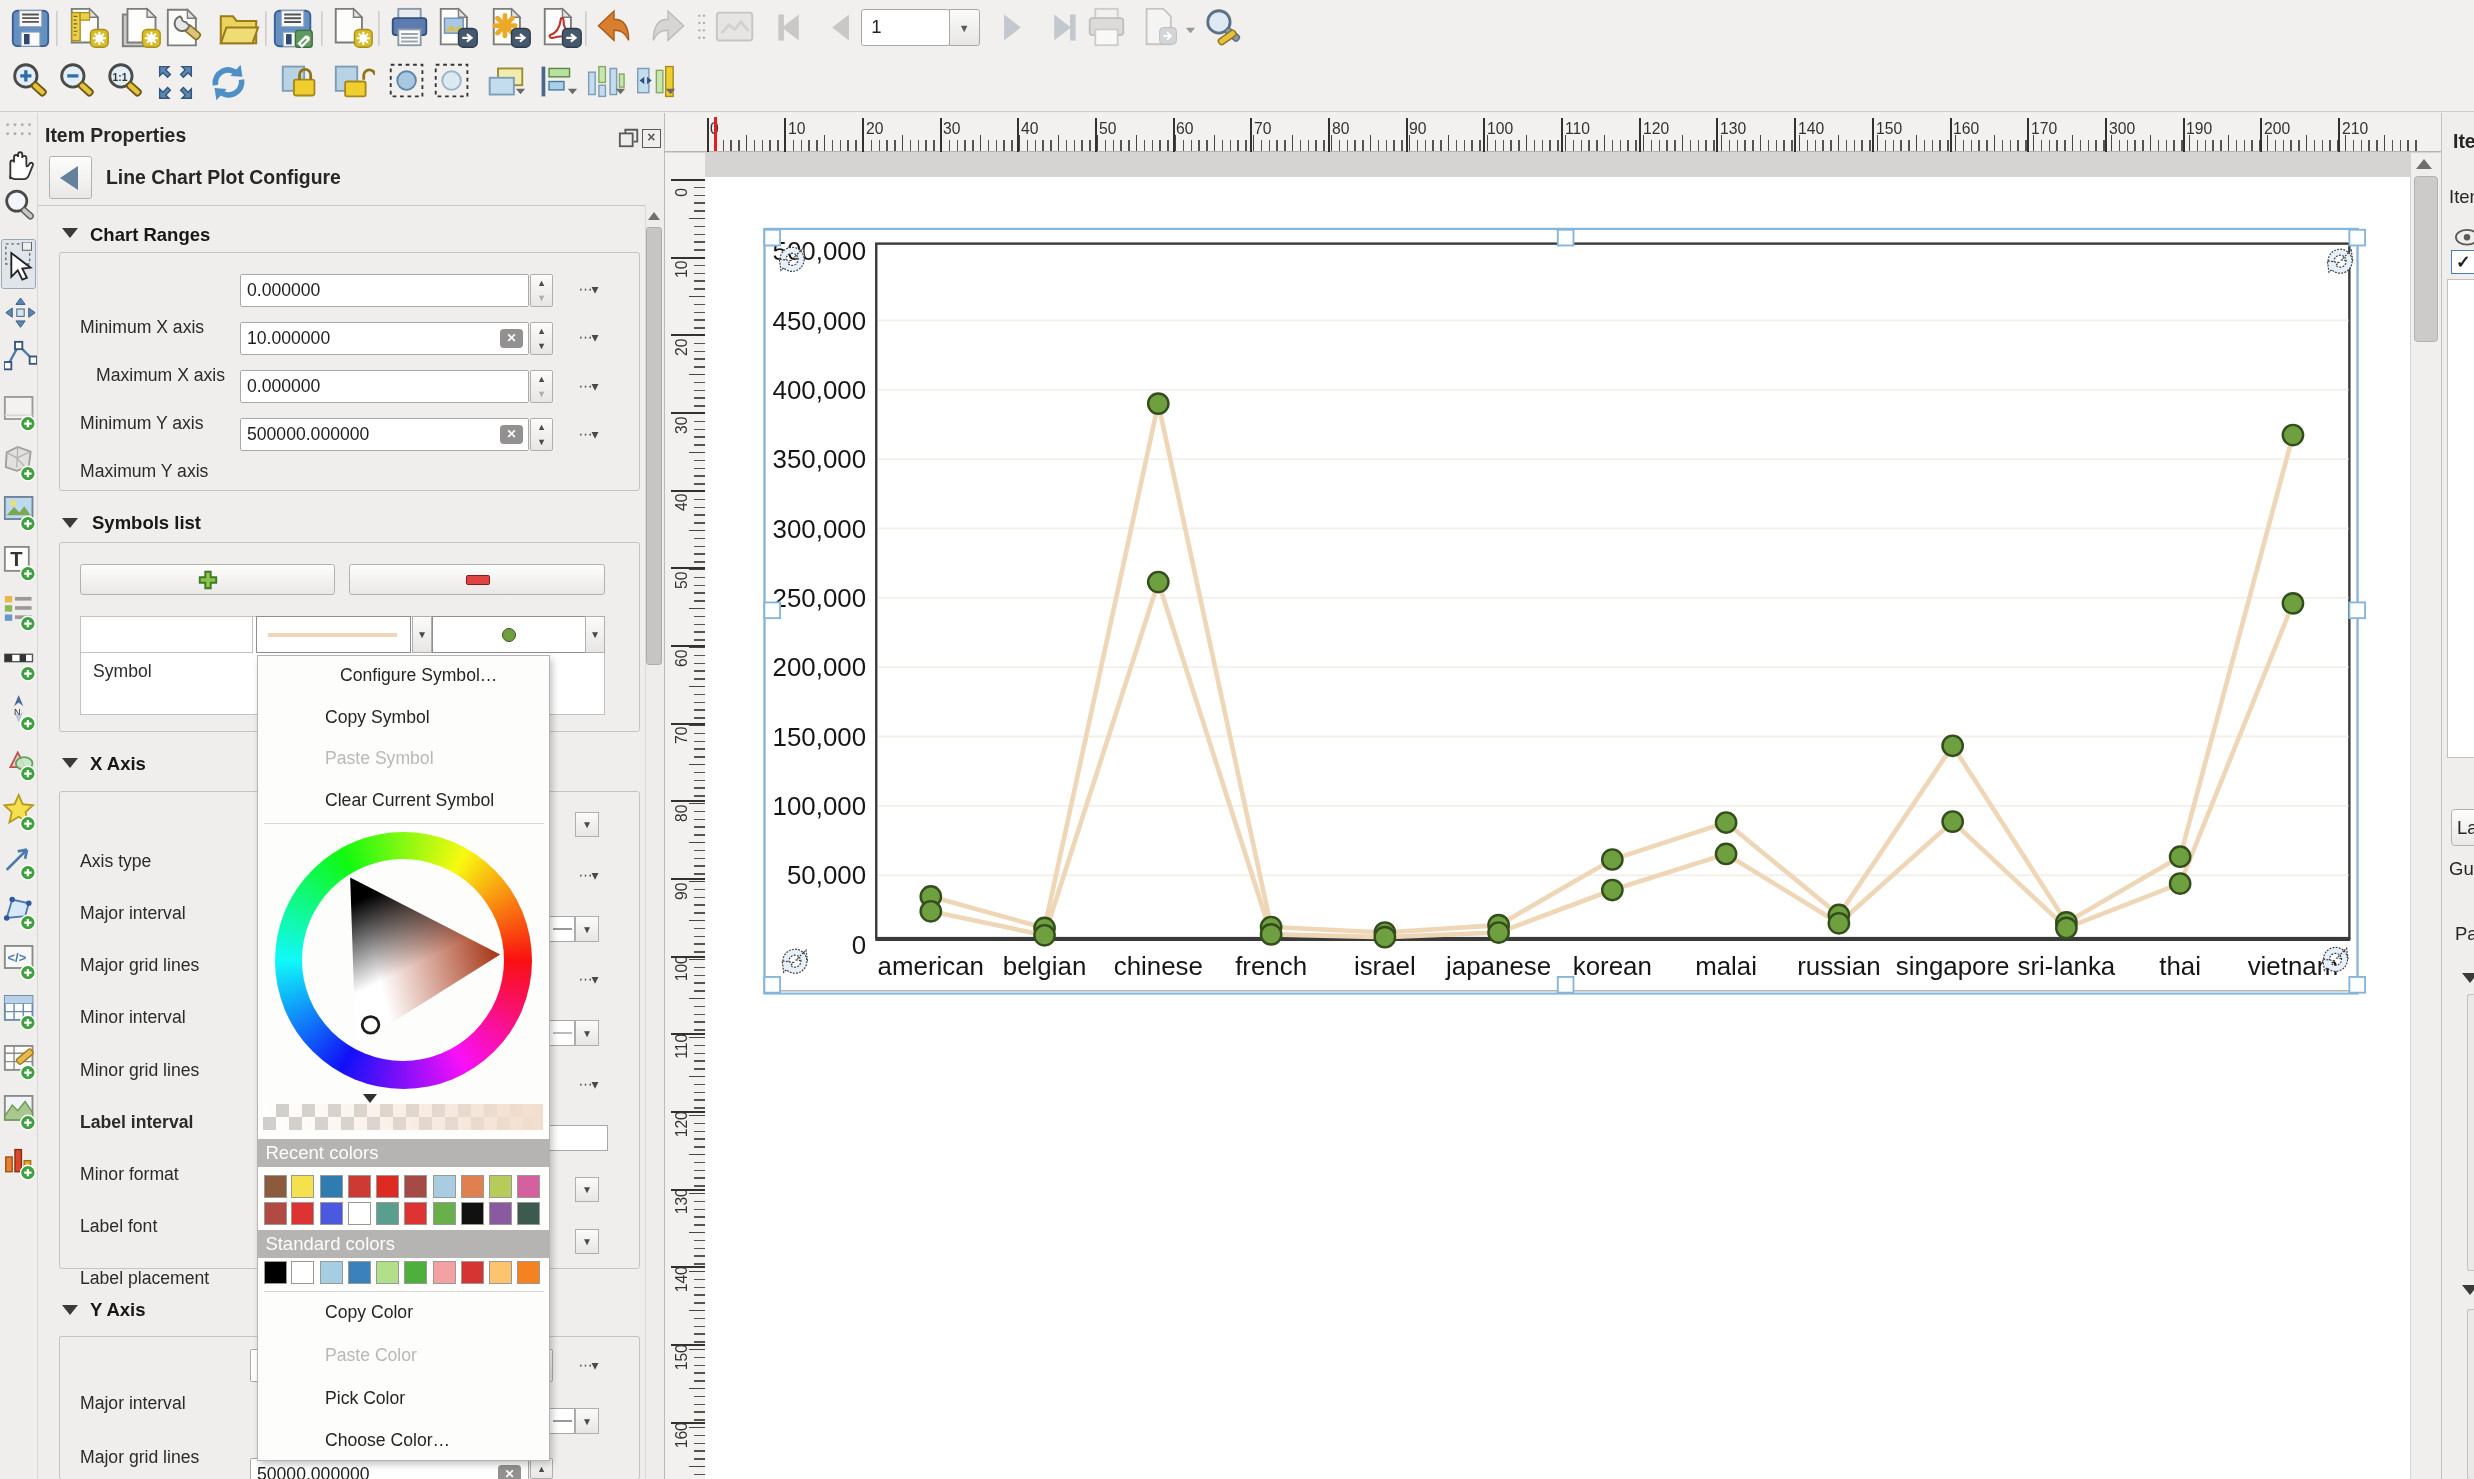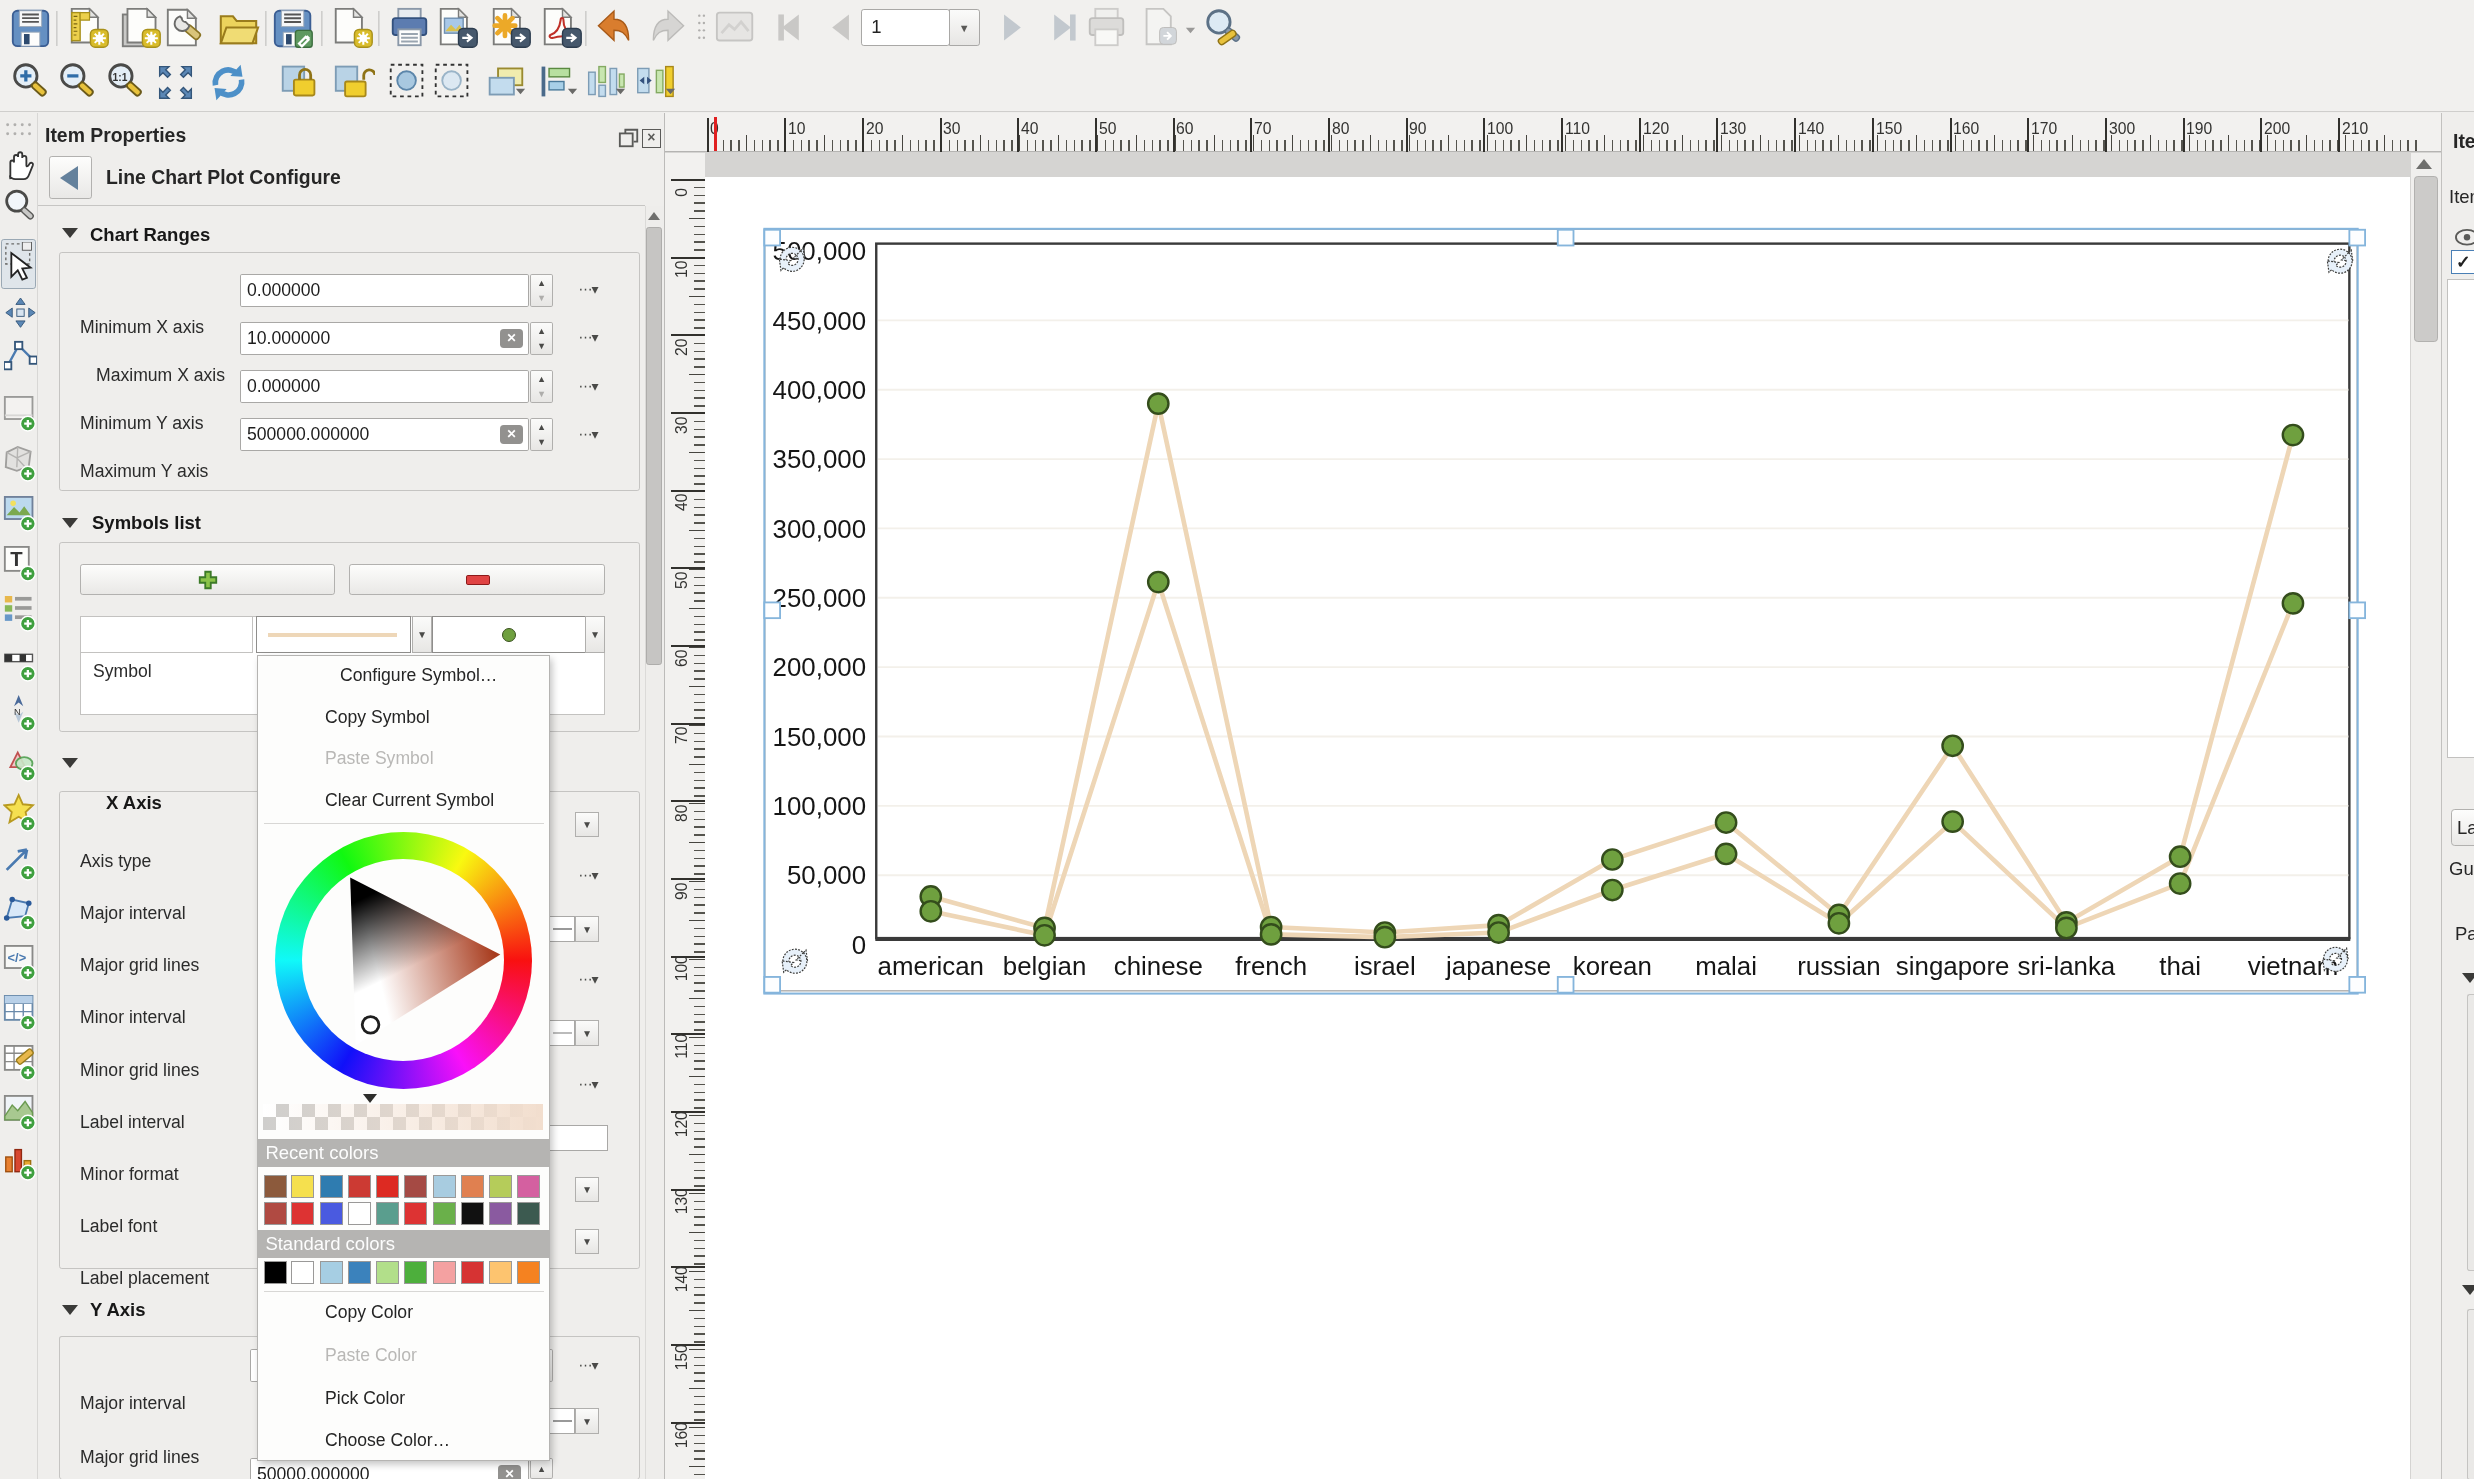--- a/index.html
+++ b/index.html
@@ -487,37 +487,37 @@
 <div class="abs" style="left:80px;top:616px;width:173px;height:37px;background:#fff;border:0.9px solid #c3c2c0;"></div>
 <div class="lbl" style="left:93px;top:624px;">Symbol</div>
 <div class="abs" style="left:256px;top:616px;width:155px;height:37px;background:#fff;border:0.9px solid #8f8e8c;"></div>
 <div class="abs" style="left:268px;top:633px;width:129px;height:3.7px;background:#eed7b8;"></div>
 <div class="combo-arrow" style="left:412px;top:616px;height:37px;">▼</div>
 <div class="abs" style="left:432px;top:616px;width:154px;height:37px;background:#fff;border:0.9px solid #8f8e8c;"></div>
 <div class="abs" style="left:502px;top:628px;width:14px;height:14px;background:#6fa03f;border:0.9px solid #3a5220;border-radius:50%;"></div>
 <div class="combo-arrow" style="left:585px;top:616px;height:37px;">▼</div>
 
 <div class="tri tridown" style="left:62px;top:758px;"></div>
-<div class="secthdr" style="left:106px;top:753px;margin-top:39px;">X Axis</div>
+<div class="secthdr" style="left:90px;top:753px;">X Axis</div>
 <div class="groupbox" style="left:59px;top:791px;width:581px;height:478px;"></div>
 <div class="lbl" style="left:80px;top:814px;">Axis type</div>
 <div class="combo-arrow" style="left:575px;top:812px;height:25px;width:24px;">▼</div>
 <div class="lbl" style="left:80px;top:866px;">Major interval</div>
 <div class="ovr" style="left:573px;top:864px;">⋯▾</div>
 <div class="lbl" style="left:80px;top:918px;">Major grid lines</div>
 <div class="abs" style="left:416px;top:916px;width:159px;height:26px;background:#fff;border:0.9px solid #a9a8a6;"></div>
 <div class="abs" style="left:553px;top:928px;width:18.5px;height:1.8px;background:#999;"></div>
 <div class="combo-arrow" style="left:575px;top:916px;height:26px;width:24px;">▼</div>
 <div class="lbl" style="left:80px;top:970px;">Minor interval</div>
 <div class="ovr" style="left:573px;top:968px;">⋯▾</div>
 <div class="lbl" style="left:80px;top:1023px;">Minor grid lines</div>
 <div class="abs" style="left:416px;top:1020px;width:159px;height:26px;background:#fff;border:0.9px solid #a9a8a6;"></div>
 <div class="abs" style="left:553px;top:1032px;width:18.5px;height:1.8px;background:#bbb;"></div>
 <div class="combo-arrow" style="left:575px;top:1020px;height:26px;width:24px;">▼</div>
-<div class="lbl" style="left:80px;top:1075px;">Label interval</div>
+<div class="lbl" style="left:80px;top:1075px;font-weight:bold;">Label interval</div>
 <div class="ovr" style="left:573px;top:1073px;">⋯▾</div>
 <div class="lbl" style="left:80px;top:1127px;">Minor format</div>
 <div class="abs" style="left:416px;top:1125px;width:192px;height:26px;background:#fff;border:0.9px solid #a9a8a6;"></div>
 <div class="lbl" style="left:80px;top:1179px;">Label font</div>
 <div class="combo-arrow" style="left:575px;top:1177px;height:25px;width:24px;">▼</div>
 <div class="lbl" style="left:80px;top:1231px;">Label placement</div>
 <div class="combo-arrow" style="left:575px;top:1229px;height:25px;width:24px;">▼</div>
 
 <div class="tri tridown" style="left:62px;top:1305px;"></div>
 <div class="secthdr" style="left:90px;top:1299px;">Y Axis</div>

